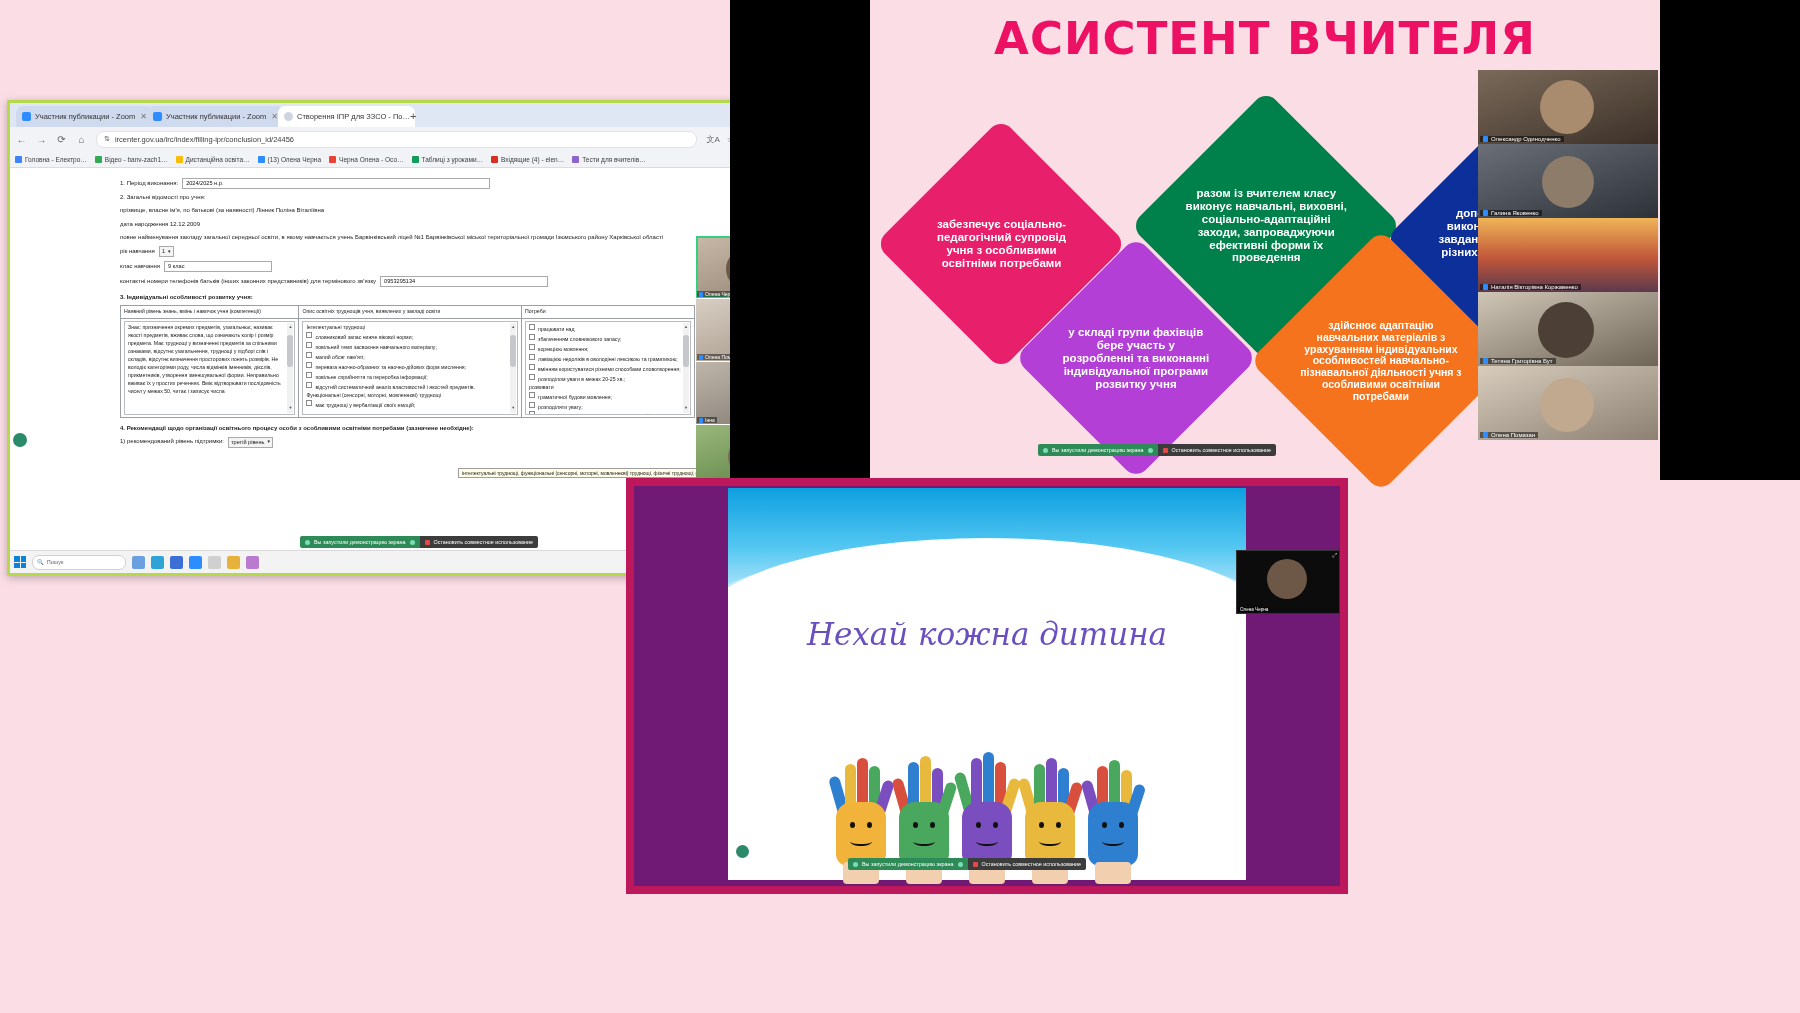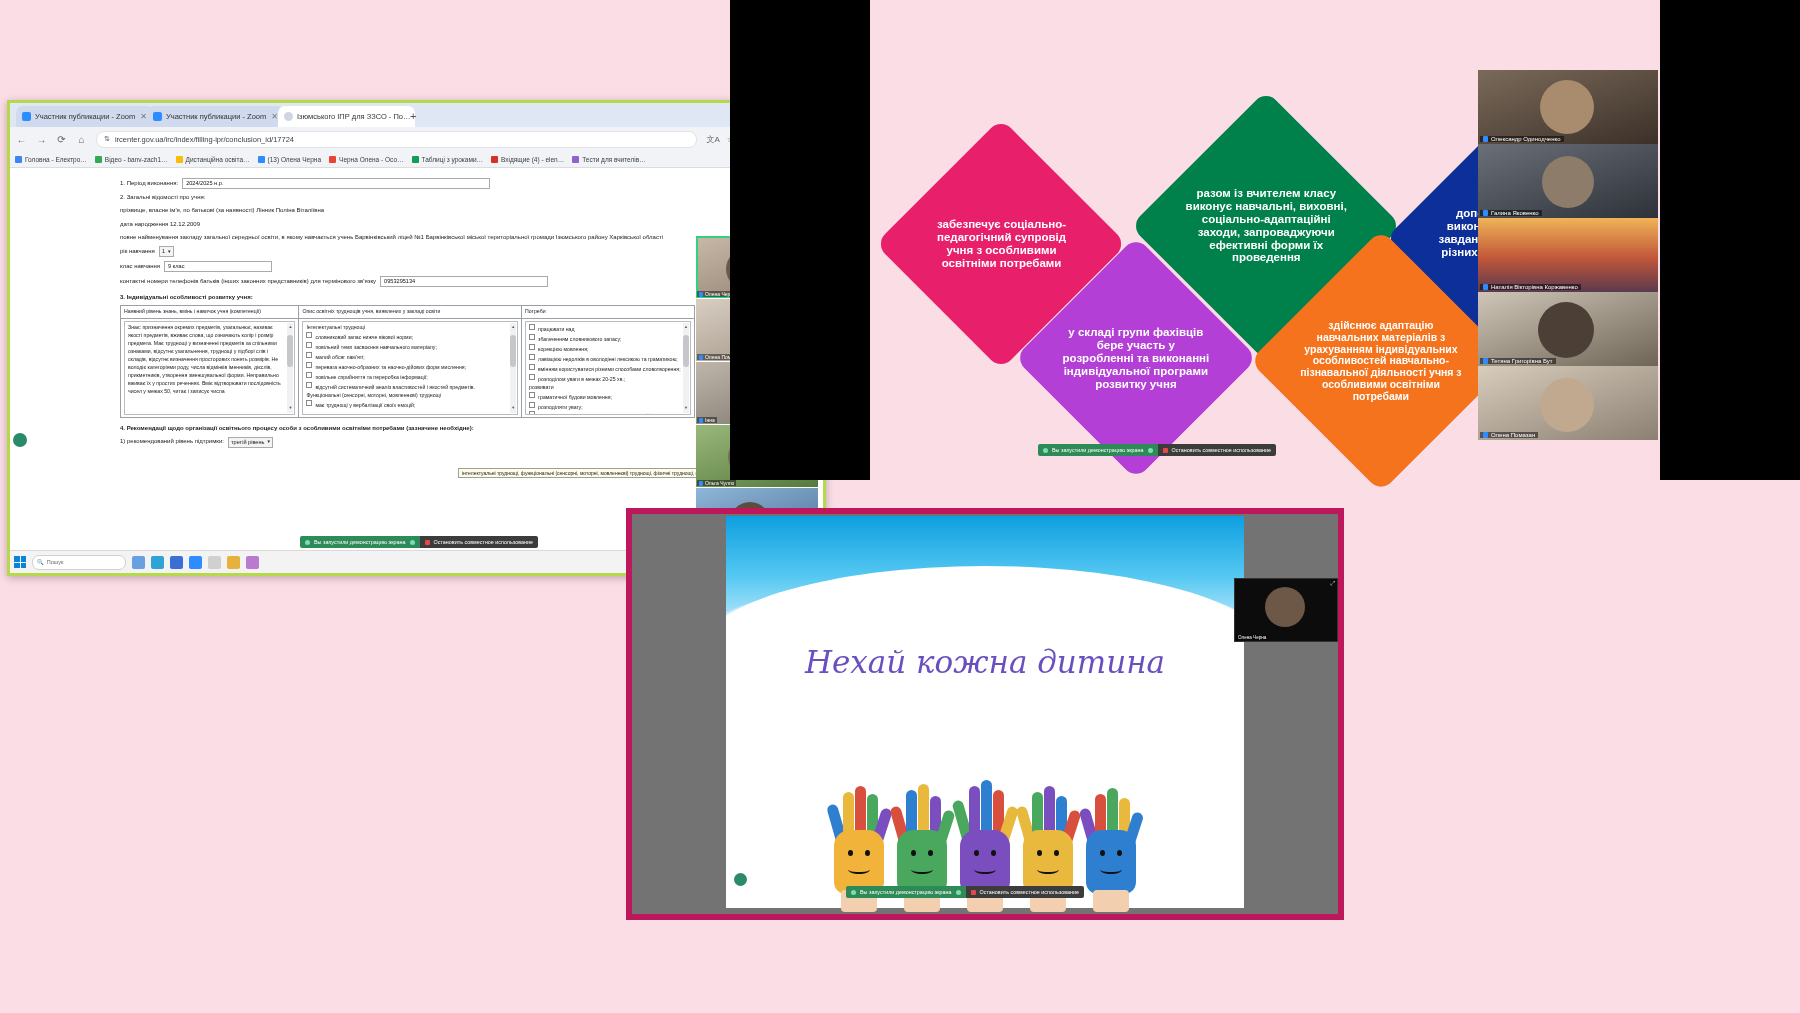--- a/index.html
+++ b/index.html
@@ -111,22 +111,22 @@
             line-height:1.12;padding:4px;}
 
   
   #vidcol{left:1478px;top:70px;width:180px;height:370px;background:#111;}
   .pv{position:relative;width:100%;height:74px;overflow:hidden;}
   .pv .nm{position:absolute;left:2px;bottom:2px;font-size:6px;color:#fff;
           background:rgba(0,0,0,.5);padding:0 3px;display:flex;align-items:center;gap:3px;white-space:nowrap;}
   .pv .mic{width:5px;height:6px;background:#2d8cff;border-radius:1px;}
 
   
-  #bottom-stage{left:626px;top:478px;width:706px;height:400px;background:#737373;
-                border:6px solid #be185d;margin-top:30px;}
+  #bottom-stage{left:626px;top:478px;width:706px;height:400px;background:#701a75;
+                border:8px solid #be185d;}
   #bottom-slide{position:absolute;left:94px;top:2px;width:518px;height:392px;background:#fff;}
   #bslide-hdr{position:absolute;left:0;top:0;width:100%;height:110px;overflow:hidden;
      background:linear-gradient(180deg,#0e9fe0 0%,#55c8f2 55%,#bfe9fb 100%);}
   #bslide-hdr .wave{position:absolute;left:-6%;bottom:-30px;width:112%;height:90px;background:#fff;
      border-radius:50% 50% 0 0 / 100% 100% 0 0;}
   #bslide-hdr .wave2{position:absolute;left:-6%;bottom:-18px;width:112%;height:70px;
      background:rgba(255,255,255,.35);border-radius:50% 50% 0 0 / 100% 100% 0 0;}
   #btxt1{position:absolute;width:100%;top:128px;text-align:center;color:#6a4fc0;font-size:31px;
     font-style:italic;font-family:"DejaVu Serif",serif;}
   #btxt2{position:absolute;width:100%;top:164px;text-align:center;color:#e0392f;font-size:33px;
@@ -158,39 +158,39 @@
       <span>Участник публикации - Zoom</span>
       <span class="x">✕</span>
     </div>
     <div class="tab inactive" style="left:137px;width:125px;">
       <span class="favicon"></span>
       <span>Участник публикации - Zoom</span>
       <span class="x">✕</span>
     </div>
     <div class="tab active" style="left:268px;width:125px;">
       <span class="favicon doc"></span>
-      <span>Ізюмського ІПР для ЗЗСО - По…</span>
+      <span>Створення ІПР для ЗЗСО - По…</span>
       <span class="x">✕</span>
     </div>
     <div id="newtab">+</div>
     <div class="wbtns">
       <span>—</span>
       <span>❐</span>
       <span>✕</span>
     </div>
   </div>
 
   <div id="omnibar">
     <span class="navico">←</span>
     <span class="navico">→</span>
     <span class="navico">⟳</span>
     <span class="navico">⌂</span>
     <div id="urlbox">
       <span class="lock">⇅</span>
-      <span>ircenter.gov.ua/irc/index/filling-ipr/conclusion_id/17724</span>
+      <span>ircenter.gov.ua/irc/index/filling-ipr/conclusion_id/24456</span>
     </div>
     <div class="omni-right">
       <span>文A</span>
       <span>☆</span>
       <span class="sqico" style="background:#e8453c"></span>
       <span class="sqico" style="background:#7b5cf0"></span>
       <span class="sqico" style="background:#d9dde4"></span>
       <span class="sqico" style="background:#8d6b52;border-radius:50%"></span>
       <span>⋮</span>
     </div>
@@ -431,20 +431,21 @@
       <div id="clock">
         <span>14:06</span>
         <span>01.10.2025</span>
       </div>
     </div>
   </div>
 </div>
 
 <div class="abs" id="slide-stage">
   <div id="slide">
+    <div id="slide-title">АСИСТЕНТ ВЧИТЕЛЯ</div>
 
     <div class="dia" style="left:42px;top:155px;width:178px;height:178px;background:#e8206c;">
       <span style="width:155px;font-size:11.5px;">забезпечує соціально-педагогічний супровід учня з особливими освітніми потребами</span>
     </div>
 
     <div class="dia" style="left:300px;top:130px;width:192px;height:192px;background:#00804a;">
       <span style="width:172px;font-size:11.5px;">разом із вчителем класу виконує навчальні, виховні, соціально-адаптаційні заходи, запроваджуючи ефективні форми їх проведення</span>
     </div>
 
     <div class="dia" style="left:552px;top:150px;width:178px;height:178px;background:#0d2f99;">

